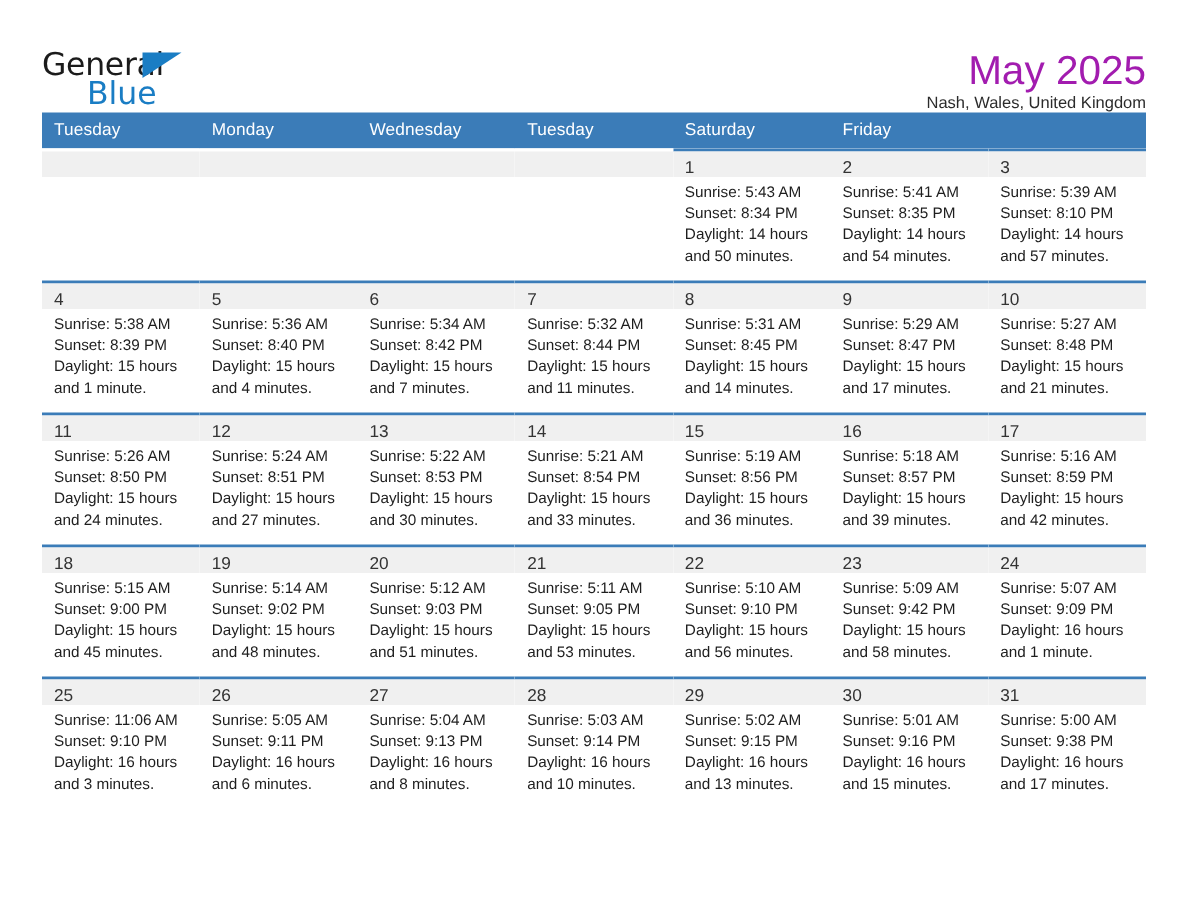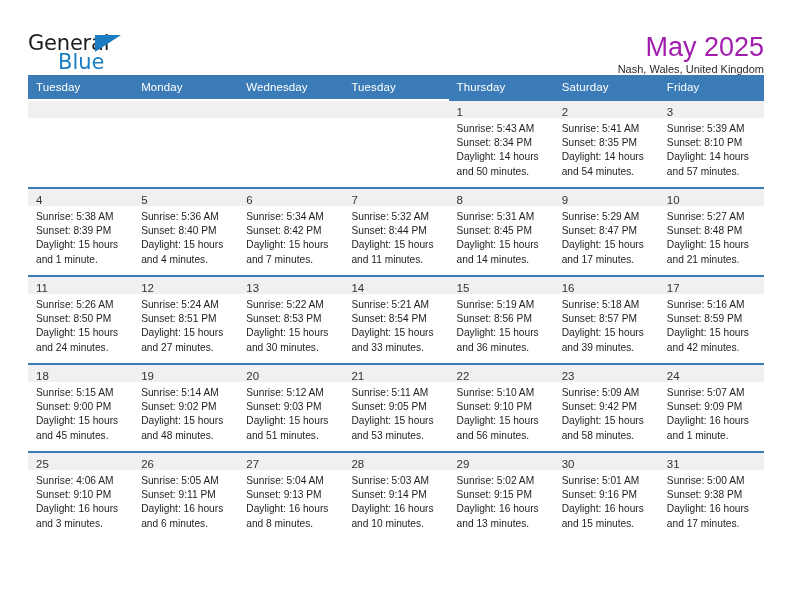--- a/index.html
+++ b/index.html
@@ -149,21 +149,20 @@
       <div class="location">Nash, Wales, United Kingdom</div>
     </div>
   </div>
 
   <div class="calendar">
     <div class="weekdays">
       <div class="weekday">Tuesday</div>
       <div class="weekday">Monday</div>
       <div class="weekday">Wednesday</div>
       <div class="weekday">Tuesday</div>
-      <div class="weekday">Thursday</div>
       <div class="weekday">Saturday</div>
       <div class="weekday">Friday</div>
     </div>
     <div id="weeks-container">
         <div class="week">
           <div class="cell empty">
             <div class="cell-head"><span class="daynum"></span></div>
           </div>
           <div class="cell empty">
             <div class="cell-head"><span class="daynum"></span></div>
@@ -394,21 +393,21 @@
               <div class="info-line">Sunset: 9:09 PM</div>
               <div class="info-line">Daylight: 16 hours</div>
               <div class="info-line">and 1 minute.</div>
             </div>
           </div>
         </div>
         <div class="week">
           <div class="cell">
             <div class="cell-head"><span class="daynum">25</span></div>
             <div class="cell-body">
-              <div class="info-line">Sunrise: 4:06 AM</div>
+              <div class="info-line">Sunrise: 11:06 AM</div>
               <div class="info-line">Sunset: 9:10 PM</div>
               <div class="info-line">Daylight: 16 hours</div>
               <div class="info-line">and 3 minutes.</div>
             </div>
           </div>
           <div class="cell">
             <div class="cell-head"><span class="daynum">26</span></div>
             <div class="cell-body">
               <div class="info-line">Sunrise: 5:05 AM</div>
               <div class="info-line">Sunset: 9:11 PM</div>

